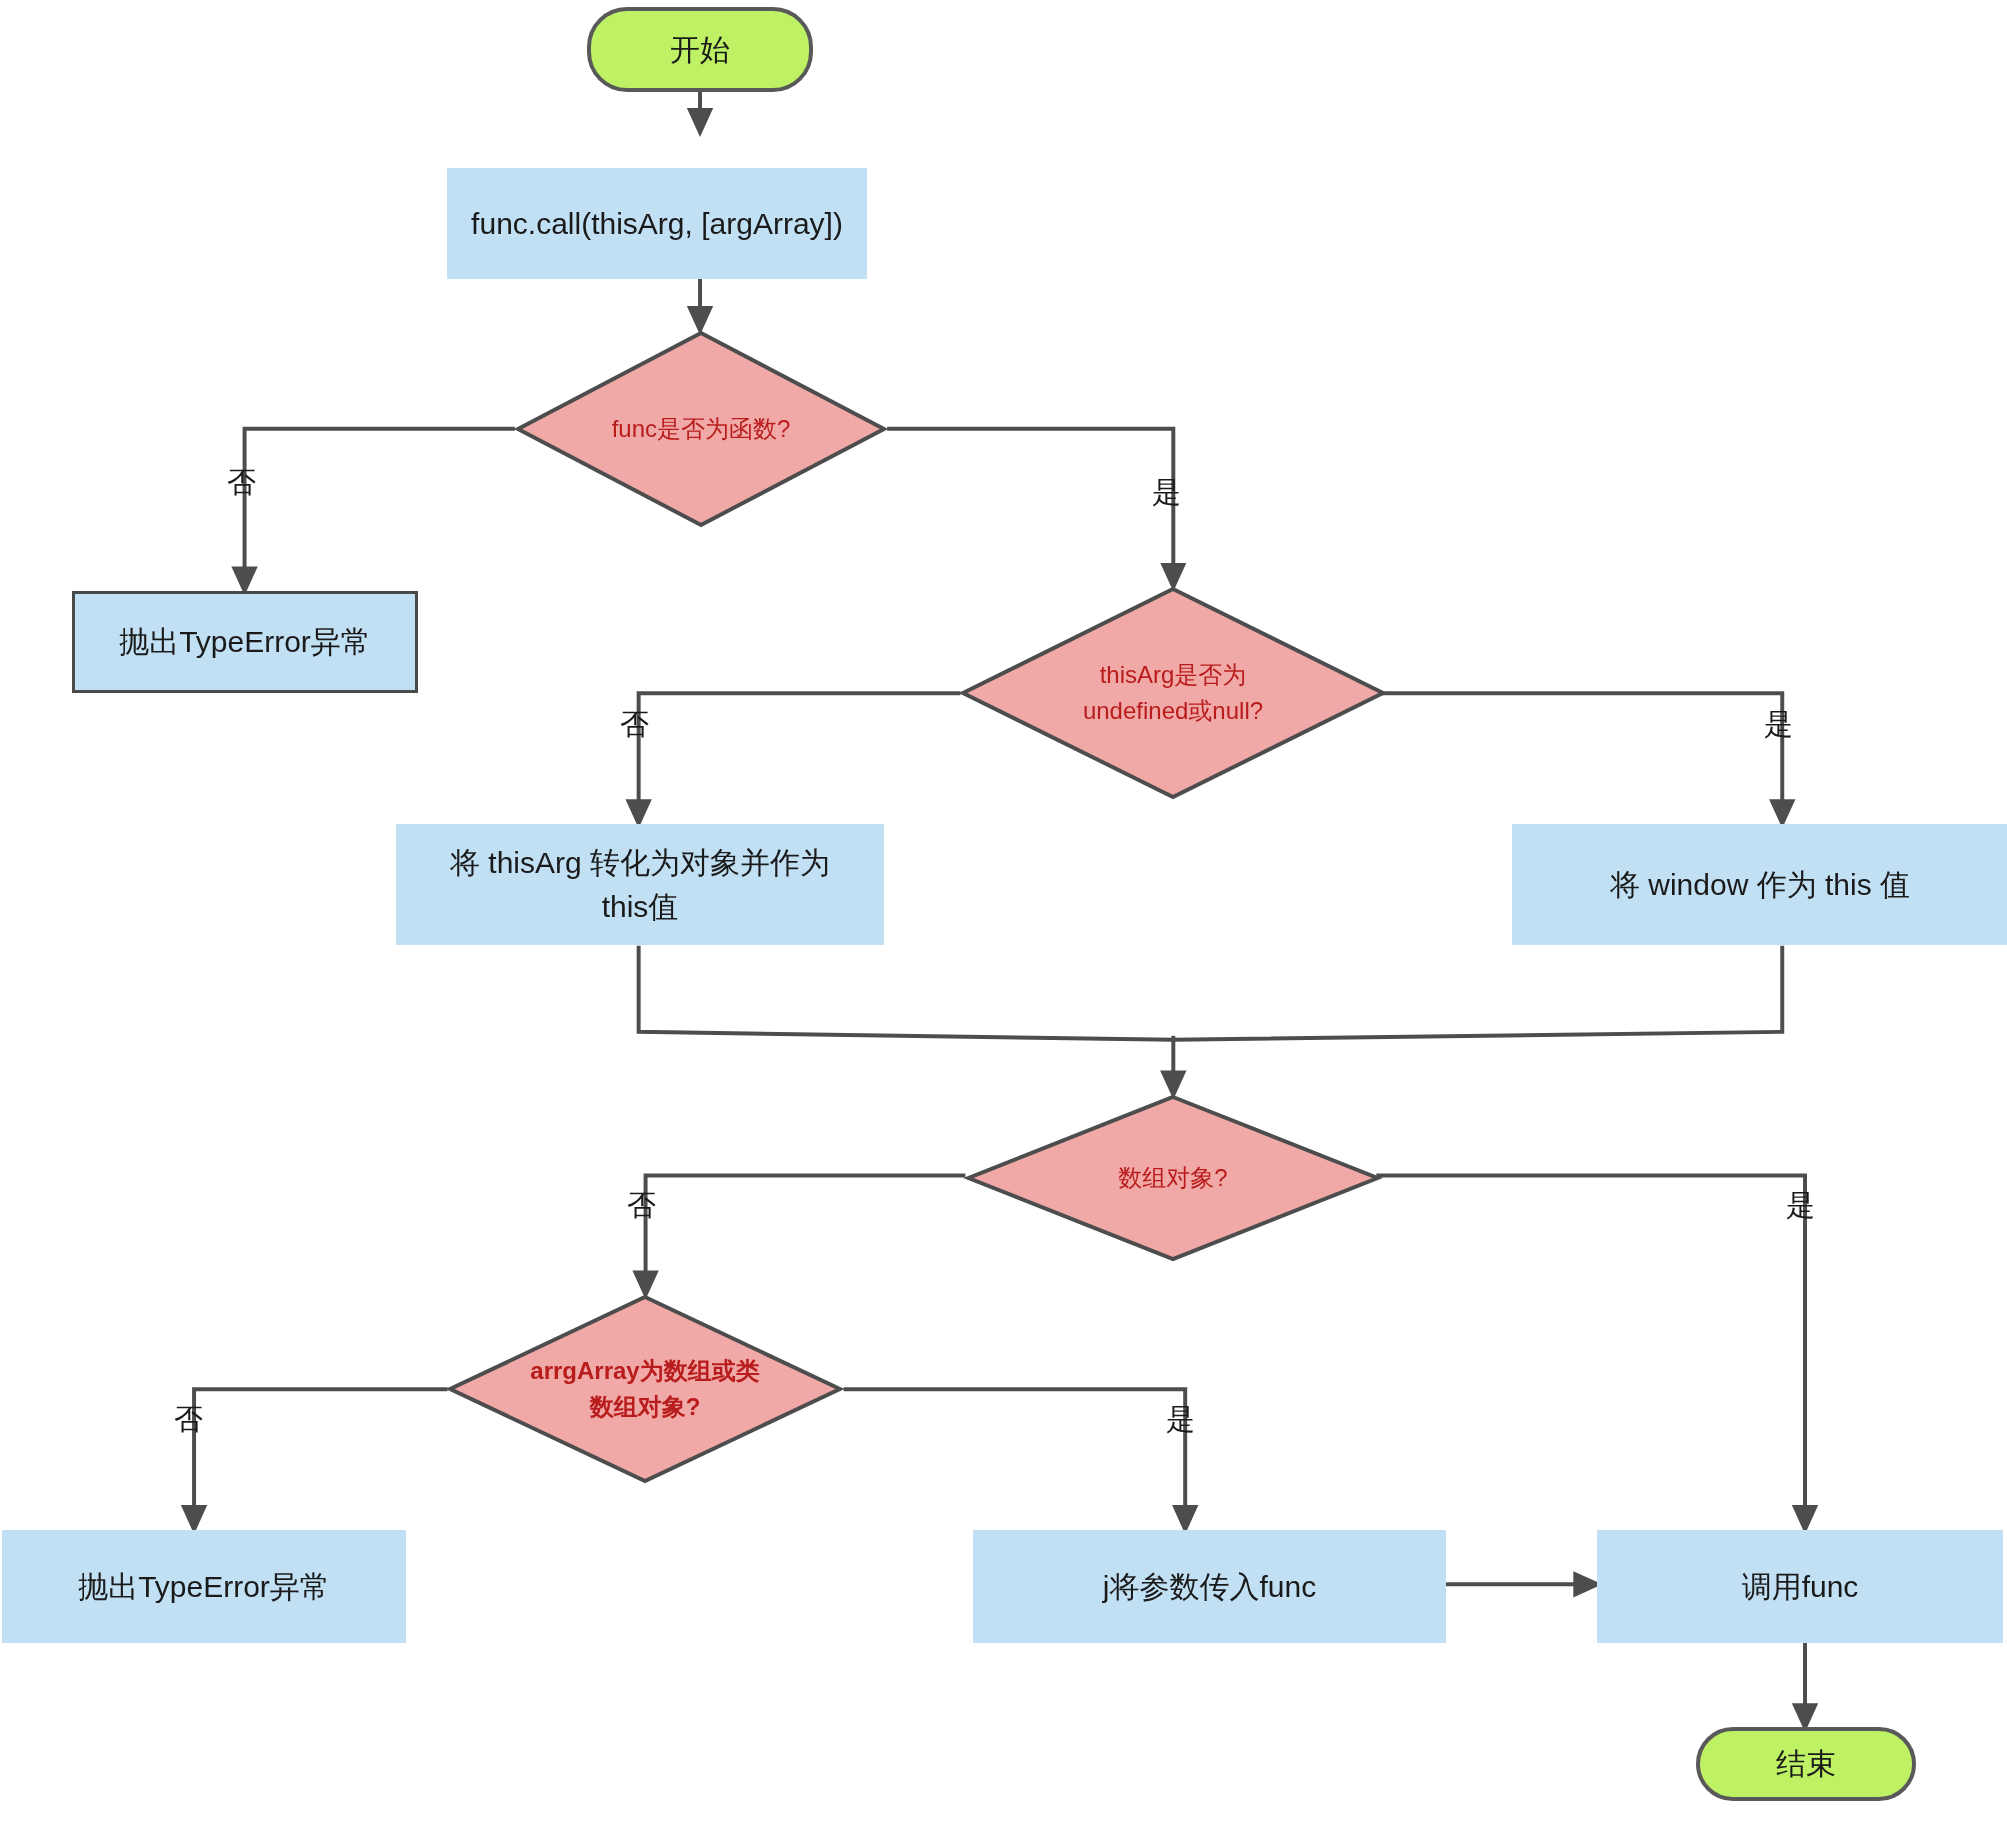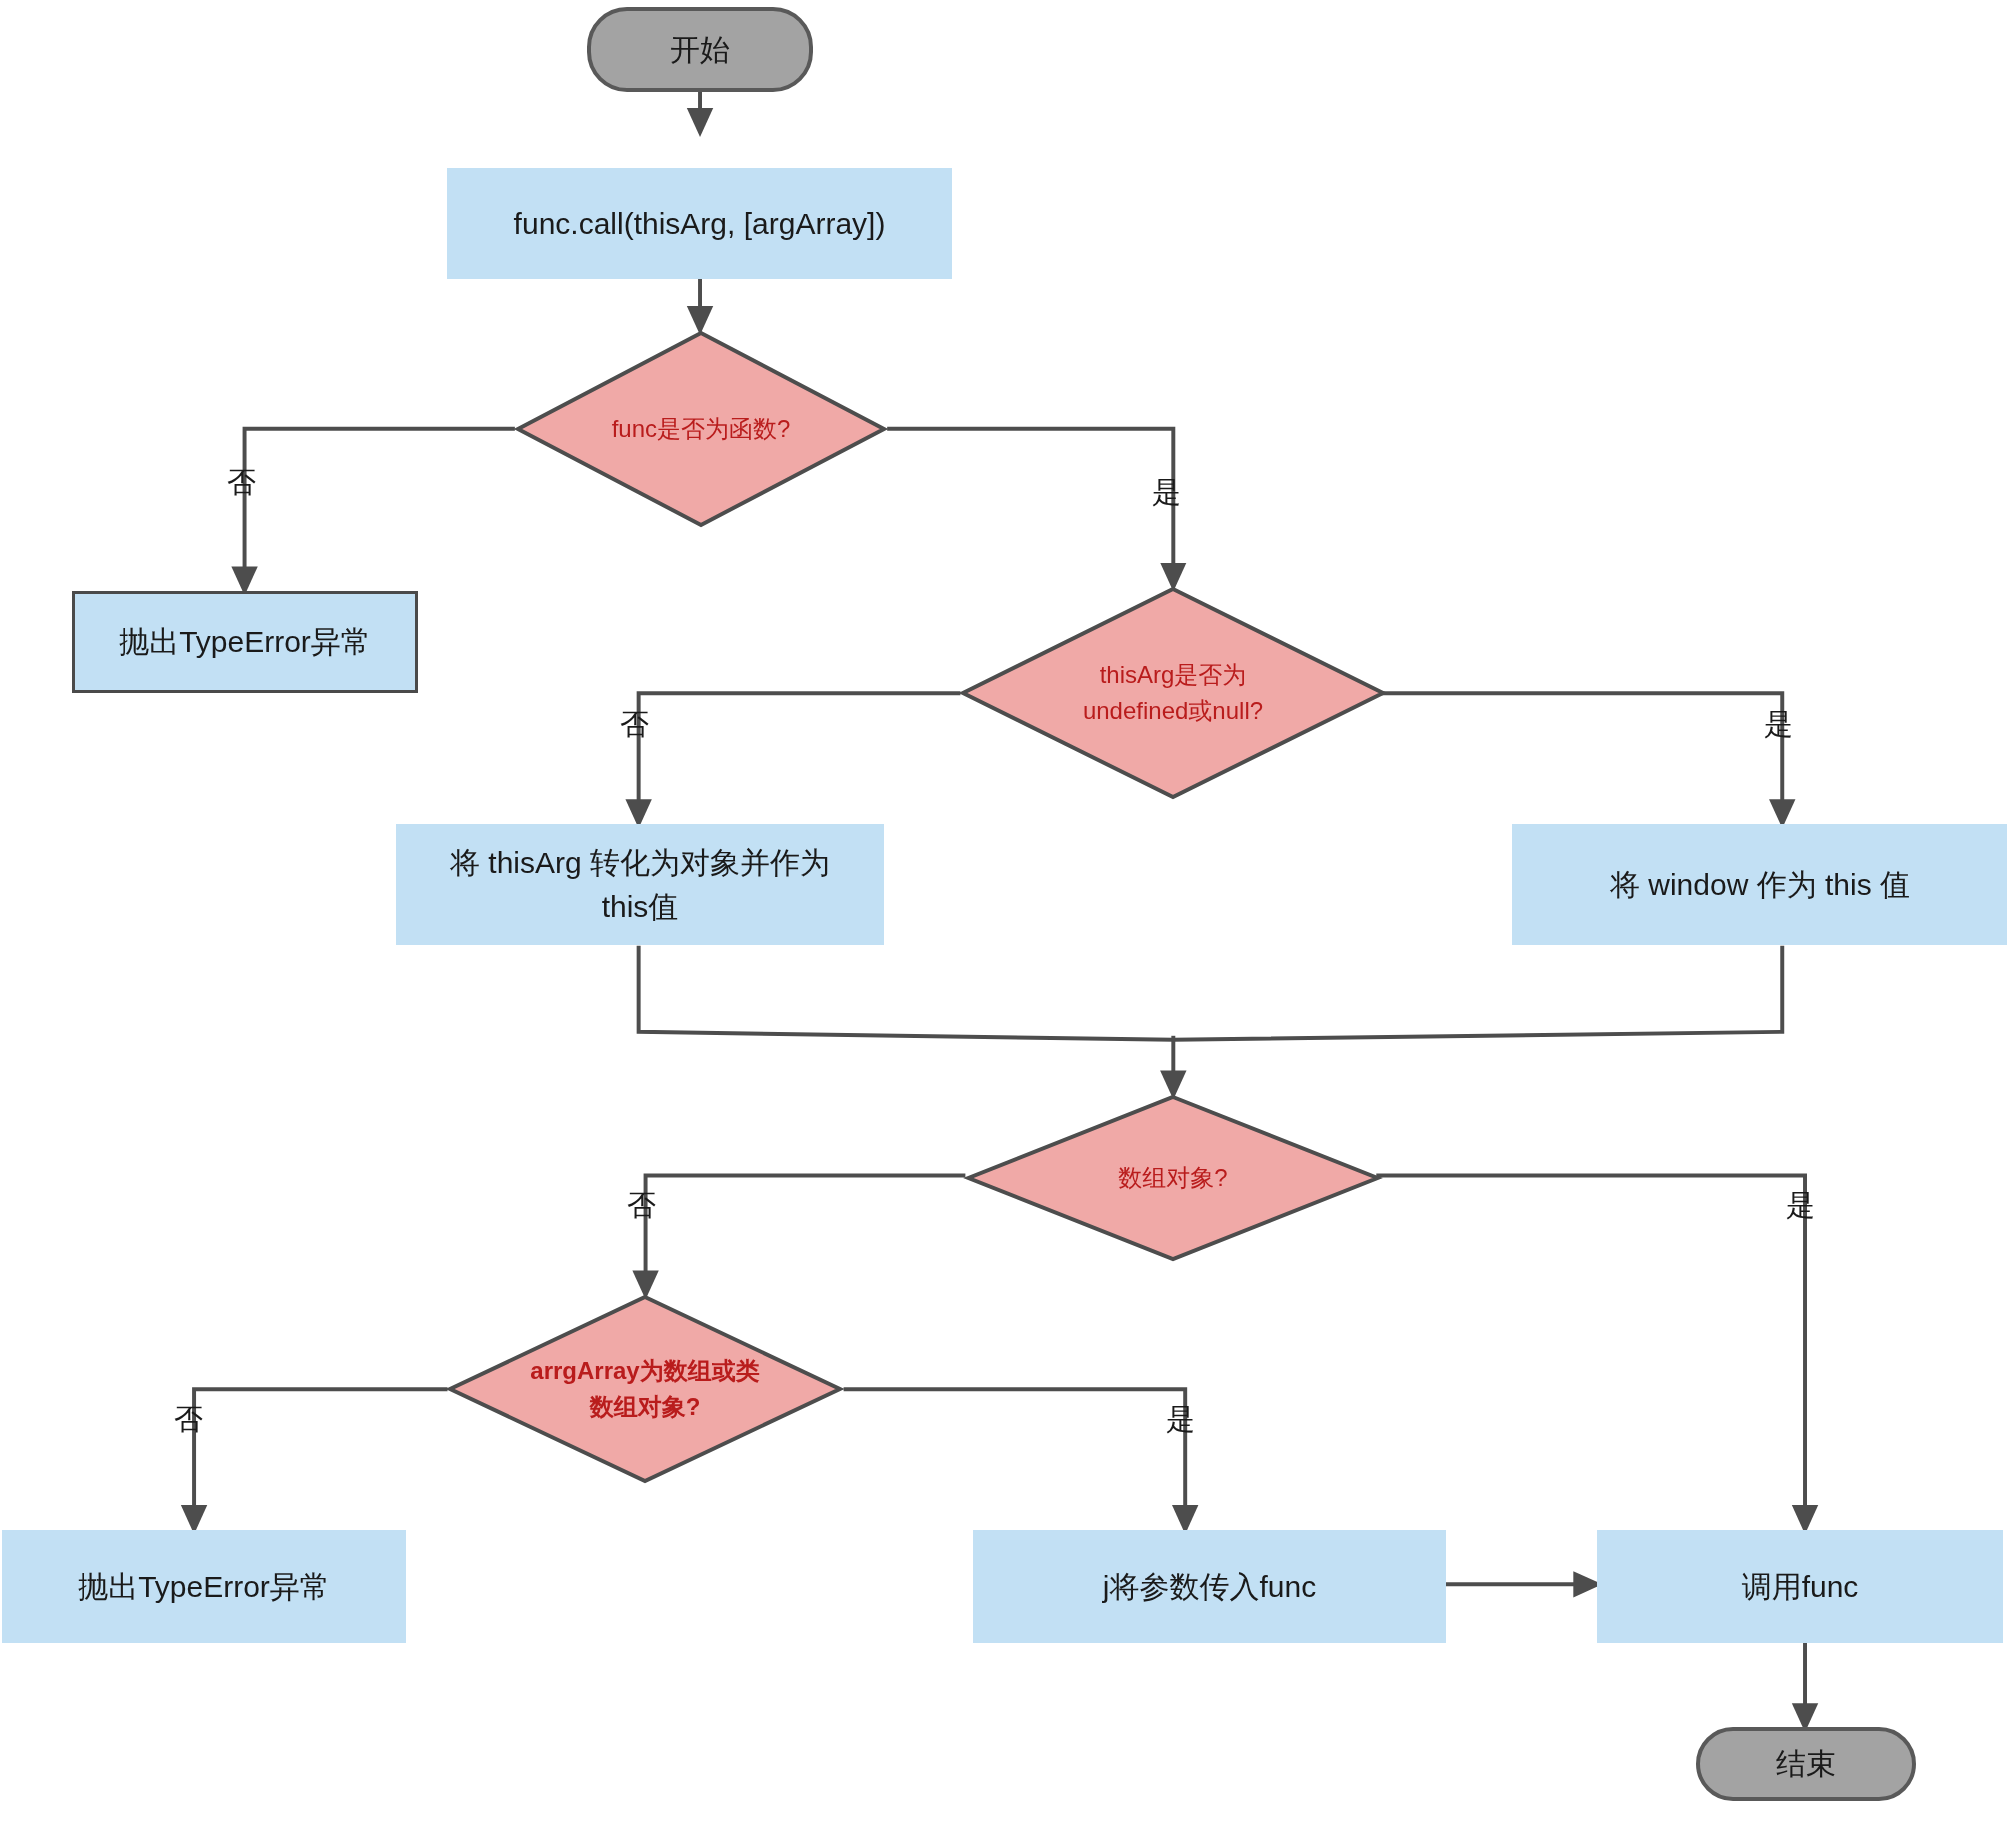--- a/index.html
+++ b/index.html
@@ -36,21 +36,21 @@
     line-height: 1.45;
   }
   .node-process {
     background: #c2e0f4;
     font-size: 30px;
   }
   .node-process.bordered {
     border: 3px solid #4a4a4a;
   }
   .node-terminal {
-    background: #a3a3a3;
+    background: #bef264;
     border: 4px solid #595959;
     border-radius: 40px;
     font-size: 30px;
   }
   .diamond-wrap {
     position: absolute;
   }
   .diamond-wrap svg {
     position: absolute;
     left: 0;
@@ -120,21 +120,21 @@
       <path d="M 1410 1600 L 1613 1600"></path>
 
       <path d="M 1823 1653 L 1823 1744"></path>
     </g>
   </svg>
 
   <div class="node node-terminal" style="left:587px; top:7px; width:226px; height:85px;">
     <span>开始</span>
   </div>
 
-  <div class="node node-process" style="left:447px; top:168px; width:505px; height:111px;">
+  <div class="node node-process" style="left:447px; top:168px; width:420px; height:111px;">
     <span>func.call(thisArg, [argArray])</span>
   </div>
 
   <div class="diamond-wrap" style="left:515px; top:330px; width:372px; height:198px;">
     <svg width="372" height="198" viewBox="0 0 376 200">
       <polygon points="188,3 373,100 188,197 3,100" fill="#f0a9a7" stroke="#4d4d4d" stroke-width="4"></polygon>
     </svg>
     <div class="diamond-label">func是否为函数?</div>
   </div>
 

